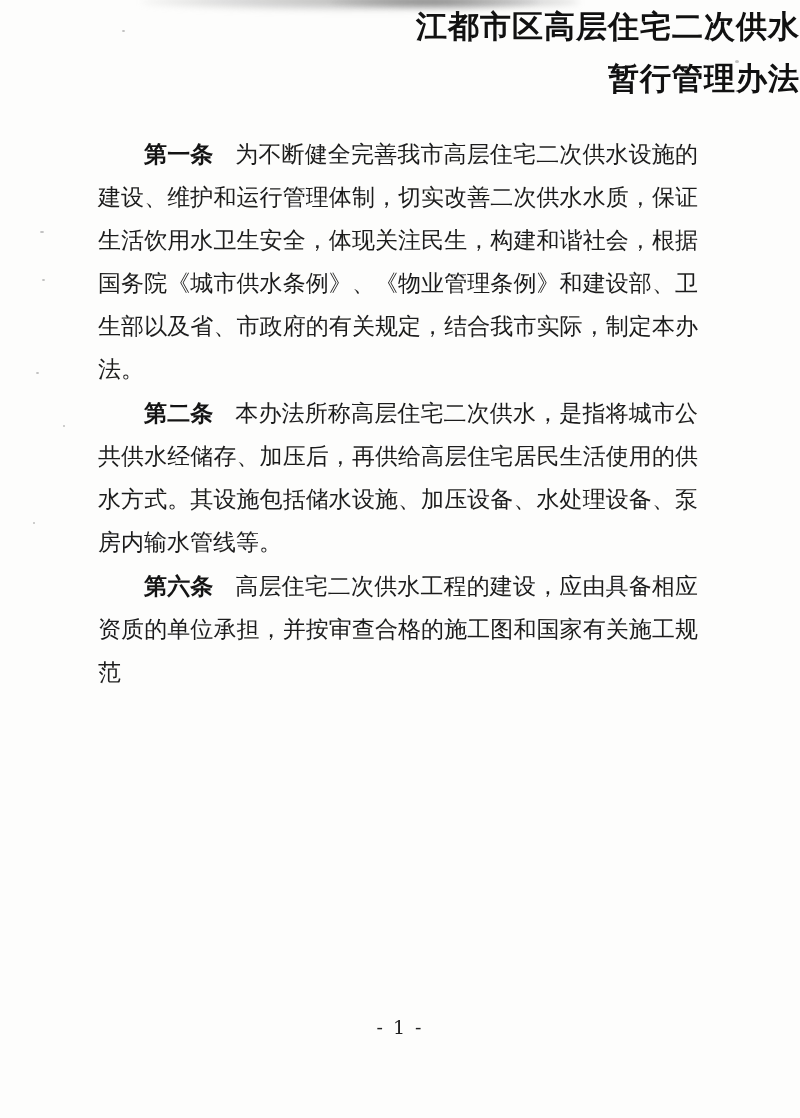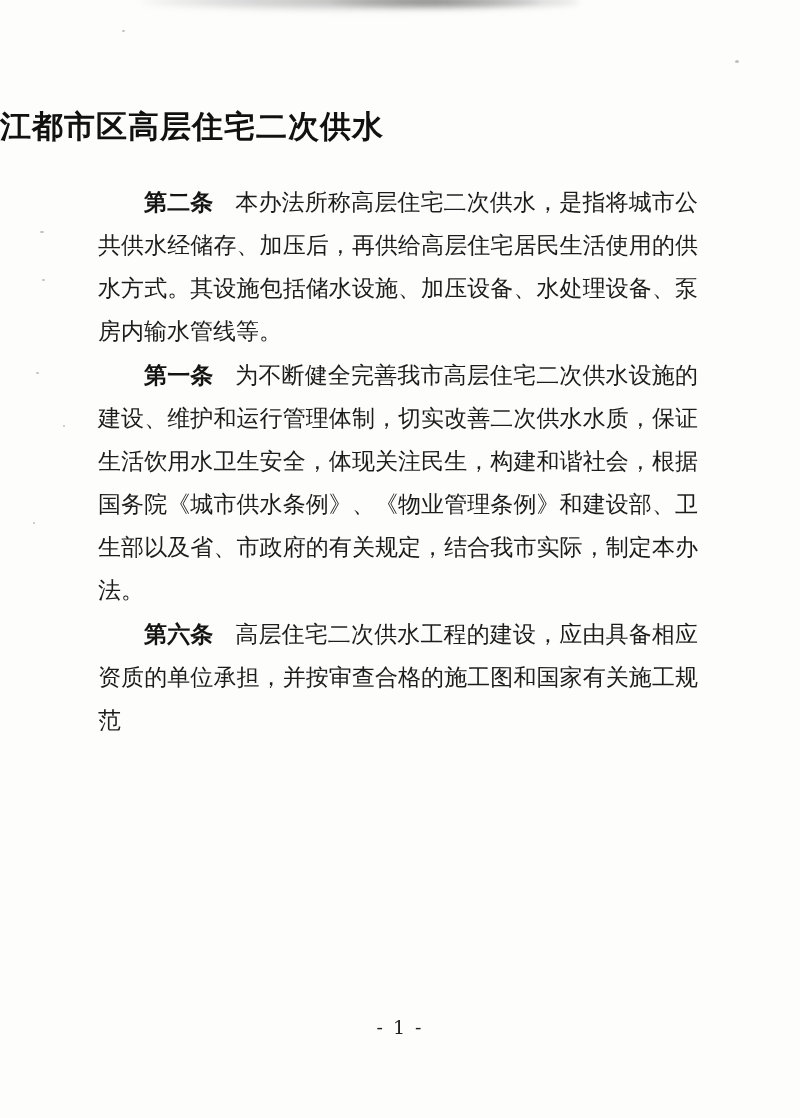--- a/index.html
+++ b/index.html
@@ -56,22 +56,21 @@
   }
   .sp1 { left: 122px; top: 30px;  width: 3px; height: 2px; }
   .sp2 { left: 40px;  top: 231px; width: 4px; height: 2px; }
   .sp3 { left: 42px;  top: 279px; width: 3px; height: 2px; }
   .sp4 { left: 36px;  top: 372px; width: 3px; height: 2px; }
   .sp5 { left: 63px;  top: 425px; width: 2px; height: 2px; }
   .sp6 { left: 735px; top: 60px;  width: 4px; height: 3px; }
   .sp7 { left: 33px;  top: 522px; width: 2px; height: 2px; }
 
   .title-block {
-    padding-top: 100px;
-    text-align: left;
+    text-align: right;
   }
   .title-line {
     font-size: 31px;
     font-weight: 900;
     line-height: 52px;
     letter-spacing: 1px;
     color: #111111;
   }
   .content {
     width: 600px;
@@ -113,27 +112,28 @@
   <div class="speck sp1"></div>
   <div class="speck sp2"></div>
   <div class="speck sp3"></div>
   <div class="speck sp4"></div>
   <div class="speck sp5"></div>
   <div class="speck sp6"></div>
   <div class="speck sp7"></div>
 
   <div class="title-block">
     <div class="title-line">江都市区高层住宅二次供水</div>
+    <div class="title-line">暂行管理办法</div>
   </div>
 
   <div class="content">
 
+    <p class="para"><span class="article-label">第一条</span><span>为不断健全完善我市高层住宅二次供水设施的建设、维护和运行管理体制，切实改善二次供水水质，保证生活饮用水卫生安全，体现关注民生，构建和谐社会，根据国务院《城市供水条例》、《物业管理条例》和建设部、卫生部以及省、市政府的有关规定，结合我市实际，制定本办法。</span></p>
+
     <p class="para"><span class="article-label">第二条</span><span>本办法所称高层住宅二次供水，是指将城市公共供水经储存、加压后，再供给高层住宅居民生活使用的供水方式。其设施包括储水设施、加压设备、水处理设备、泵房内输水管线等。</span></p>
-
-    <p class="para"><span class="article-label">第一条</span><span>为不断健全完善我市高层住宅二次供水设施的建设、维护和运行管理体制，切实改善二次供水水质，保证生活饮用水卫生安全，体现关注民生，构建和谐社会，根据国务院《城市供水条例》、《物业管理条例》和建设部、卫生部以及省、市政府的有关规定，结合我市实际，制定本办法。</span></p>
 
 
 
 
     <p class="para"><span class="article-label">第六条</span><span>高层住宅二次供水工程的建设，应由具备相应资质的单位承担，并按审查合格的施工图和国家有关施工规范</span></p>
 
   </div>
 
   <div class="page-number">- 1 -</div>
 

